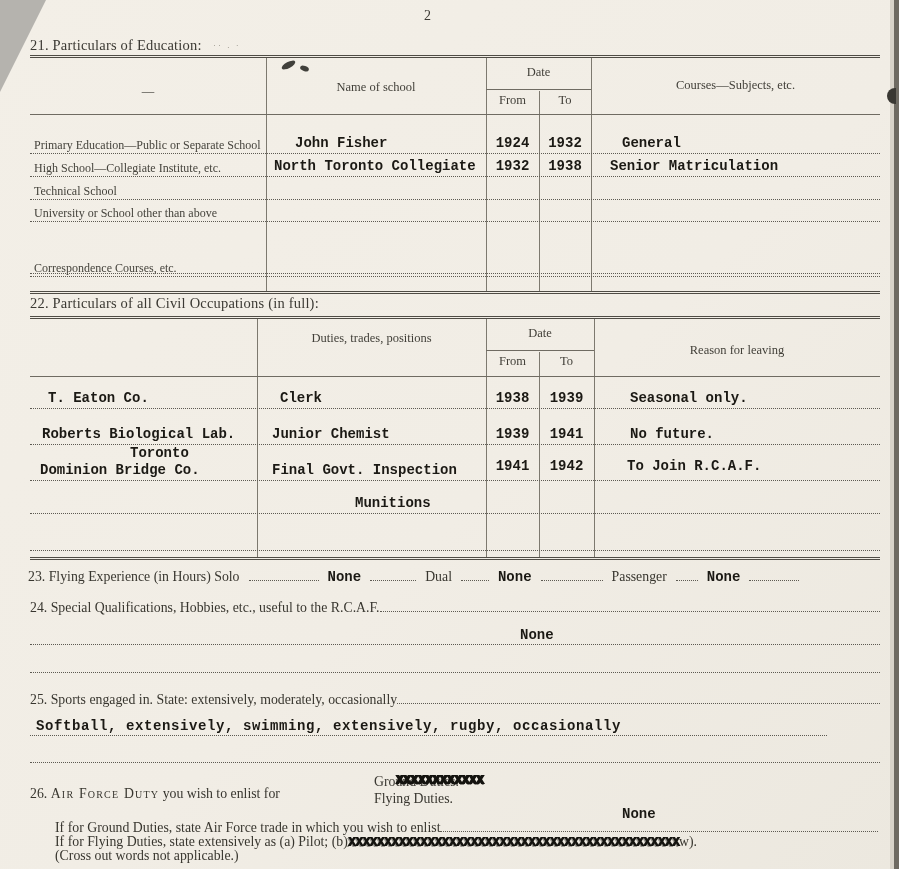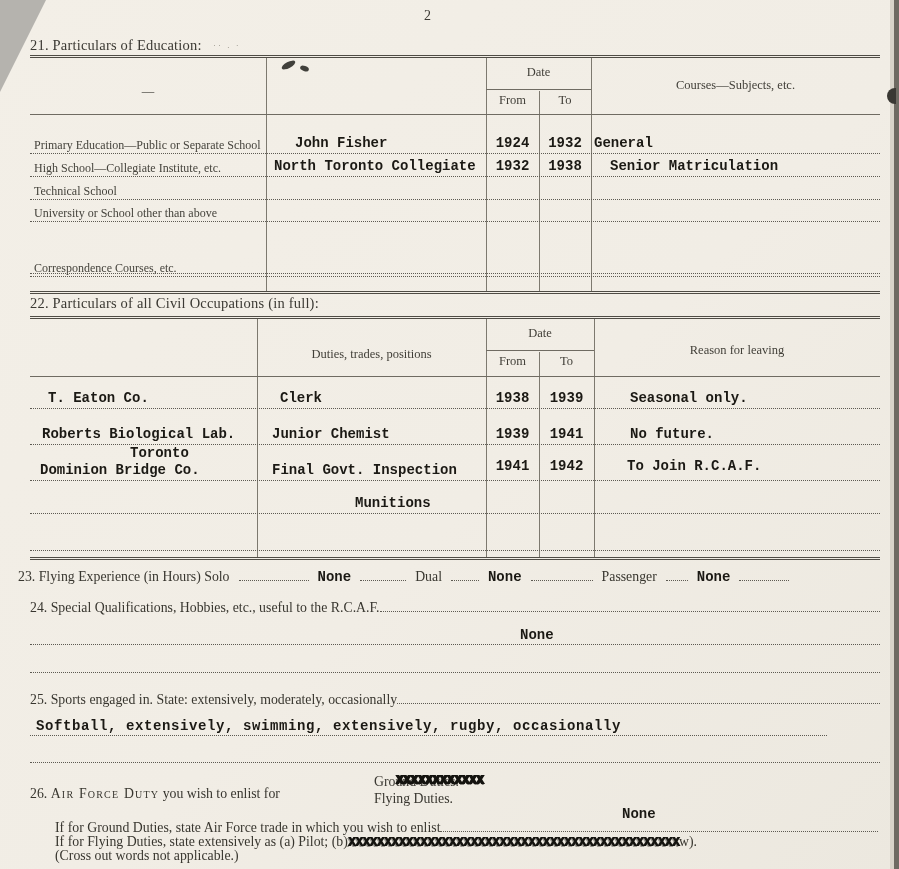--- a/index.html
+++ b/index.html
@@ -74,31 +74,32 @@
 
   <div class="ftable" style="top:55px;height:233px;">
     <div class="vline" style="left:236px;top:0;bottom:0;"></div>
     <div class="vline" style="left:456px;top:0;bottom:0;"></div>
     <div class="vline" style="left:509px;top:33px;bottom:0;"></div>
     <div class="vline" style="left:561px;top:0;bottom:0;"></div>
     <div class="hline" style="left:456px;top:31px;width:105px;"></div>
     <div class="hline" style="left:0;top:56px;right:0;"></div>
 
     <div class="th" style="left:0;top:26px;width:236px;">—</div>
+    <div class="th" style="left:236px;top:22px;width:220px;">Name of school</div>
     <div class="th" style="left:456px;top:7px;width:105px;">Date</div>
     <div class="th" style="left:456px;top:35px;width:53px;">From</div>
     <div class="th" style="left:509px;top:35px;width:52px;">To</div>
     <div class="th" style="left:561px;top:20px;width:289px;">Courses—Subjects, etc.</div>
 
     <div class="frow" style="top:57px;height:38px;">
       <div class="cell" style="left:4px;width:228px;">Primary Education—Public or Separate School</div>
       <span class="typed tcell" style="left:265px;">John Fisher</span>
       <span class="typed tcell ctr" style="left:456px;width:53px;">1924</span>
       <span class="typed tcell ctr" style="left:509px;width:52px;">1932</span>
-      <span class="typed tcell" style="left:564px;">General</span>
+      <span class="typed tcell" style="left:592px;">General</span>
     </div>
     <div class="frow" style="top:95px;height:23px;">
       <div class="cell" style="left:4px;width:228px;">High School—Collegiate Institute, etc.</div>
       <span class="typed tcell" style="left:244px;">North Toronto Collegiate</span>
       <span class="typed tcell ctr" style="left:456px;width:53px;">1932</span>
       <span class="typed tcell ctr" style="left:509px;width:52px;">1938</span>
       <span class="typed tcell" style="left:580px;">Senior Matriculation</span>
     </div>
     <div class="frow" style="top:141px;height:22px;">
       <div class="cell" style="left:4px;width:228px;">University or School other than above</div>
@@ -117,21 +118,21 @@
   <div class="sec-head" style="left:30px;top:295px;">22. Particulars of all Civil Occupations (in full):</div>
 
   <div class="ftable" style="top:316px;height:238px;">
     <div class="vline" style="left:227px;top:0;bottom:0;"></div>
     <div class="vline" style="left:456px;top:0;bottom:0;"></div>
     <div class="vline" style="left:509px;top:33px;bottom:0;"></div>
     <div class="vline" style="left:564px;top:0;bottom:0;"></div>
     <div class="hline" style="left:456px;top:31px;width:108px;"></div>
     <div class="hline" style="left:0;top:57px;right:0;"></div>
 
-    <div class="th" style="left:227px;top:28px;width:229px;">Duties, trades, positions</div>
+    <div class="th" style="left:227px;top:12px;width:229px;">Duties, trades, positions</div>
     <div class="th" style="left:456px;top:7px;width:108px;">Date</div>
     <div class="th" style="left:456px;top:35px;width:53px;">From</div>
     <div class="th" style="left:509px;top:35px;width:55px;">To</div>
     <div class="th" style="left:564px;top:24px;width:286px;">Reason for leaving</div>
 
     <div class="frow" style="top:58px;height:31px;">
       <span class="typed tcell" style="left:18px;">T. Eaton Co.</span>
       <span class="typed tcell" style="left:250px;">Clerk</span>
       <span class="typed tcell ctr" style="left:456px;width:53px;">1938</span>
       <span class="typed tcell ctr" style="left:509px;width:55px;">1939</span>
@@ -151,21 +152,21 @@
       <span class="typed tcell ctr" style="left:456px;width:53px;bottom:6px;">1941</span>
       <span class="typed tcell ctr" style="left:509px;width:55px;bottom:6px;">1942</span>
       <span class="typed tcell" style="left:597px;bottom:6px;">To Join R.C.A.F.</span>
     </div>
     <div class="frow" style="top:161px;height:33px;">
       <span class="typed tcell" style="left:325px;">Munitions</span>
     </div>
     <div class="frow" style="top:194px;height:37px;"></div>
   </div>
 
-  <div class="flexline" style="left:18px;top:567px;width:820px;gap:9px;">
+  <div class="flexline" style="left:28px;top:567px;width:820px;gap:9px;">
     <span class="ptext">23. Flying Experience (in Hours) Solo</span>
     <span class="lead l1"></span>
     <span class="typed">None</span>
     <span class="lead l2"></span>
     <span class="ptext">Dual</span>
     <span class="lead l3"></span>
     <span class="typed">None</span>
     <span class="lead l4"></span>
     <span class="ptext">Passenger</span>
     <span class="lead l5"></span>

